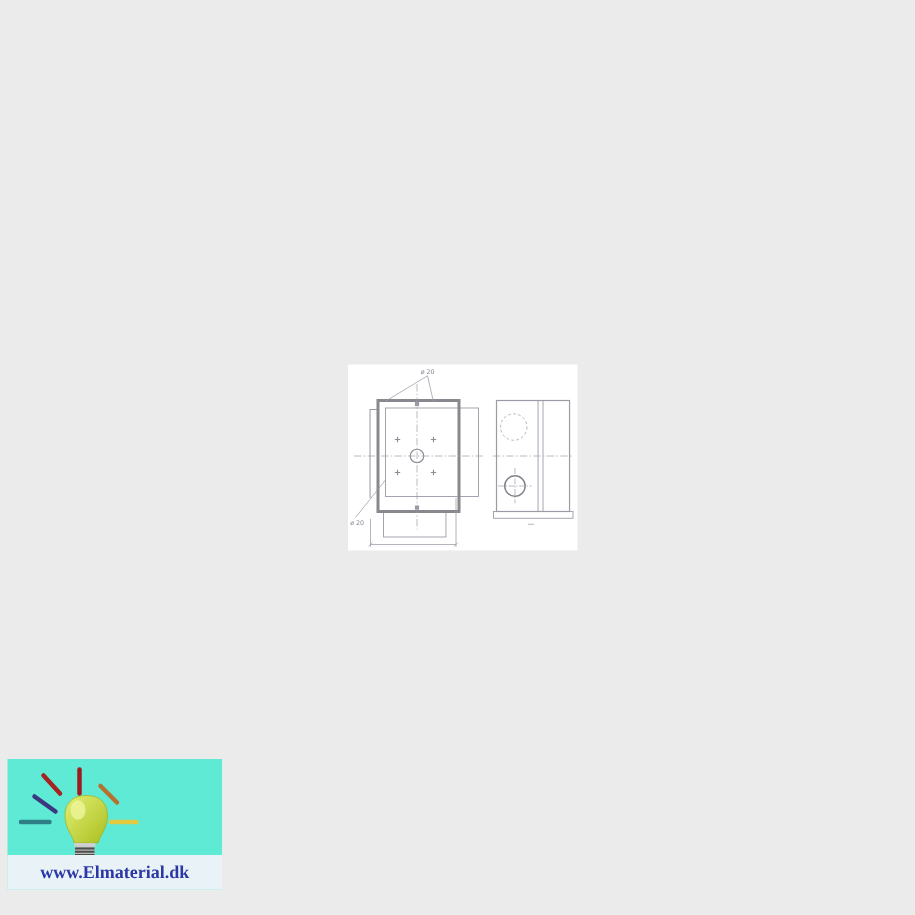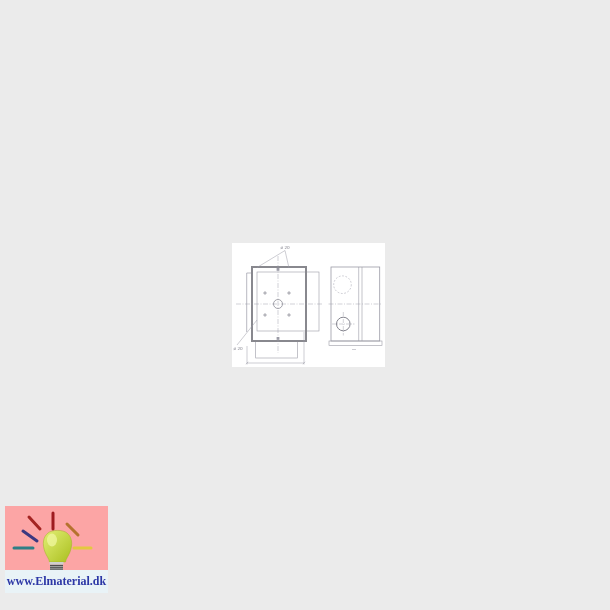--- a/index.html
+++ b/index.html
@@ -8,21 +8,22 @@
     background:#ebebeb;
     font-family:"Liberation Sans", sans-serif;
   }
   .drawing-panel {
     position:absolute; left:232px; top:243px; width:153px; height:124px;
     background:#ffffff;
   }
   .drawing-panel svg { display:block; width:153px; height:124px; }
   .logo-panel {
     position:absolute; left:5px; top:506px; width:103px; height:87px;
-    background:#fca5a5;
+    background:#5eead4;
+    padding-left:40px;
   }
   .logo-panel svg { display:block; position:absolute; left:0; top:0; width:103px; height:66px; }
   .logo-band {
     position:absolute; left:0; right:0; bottom:0; height:23px;
     background:#e9f3f7;
     display:flex; align-items:center; justify-content:center;
   }
   .logo-band span {
     font-family:"Liberation Serif", serif;
     font-weight:bold; font-size:12px; color:#2c37a6; white-space:nowrap;

